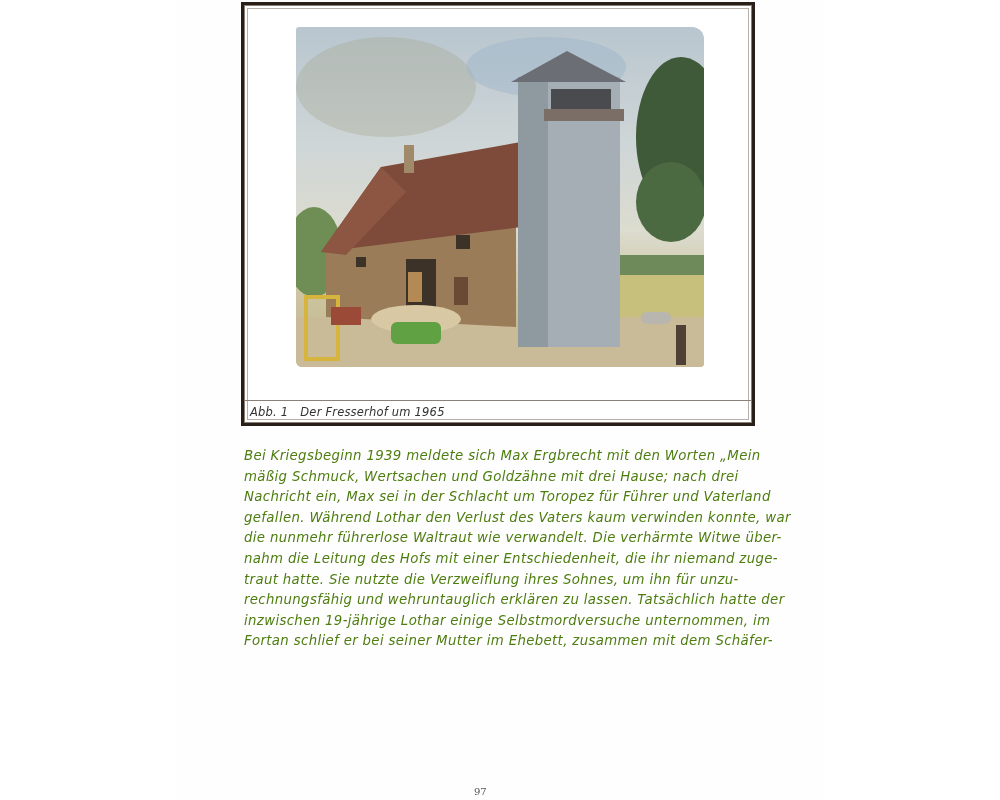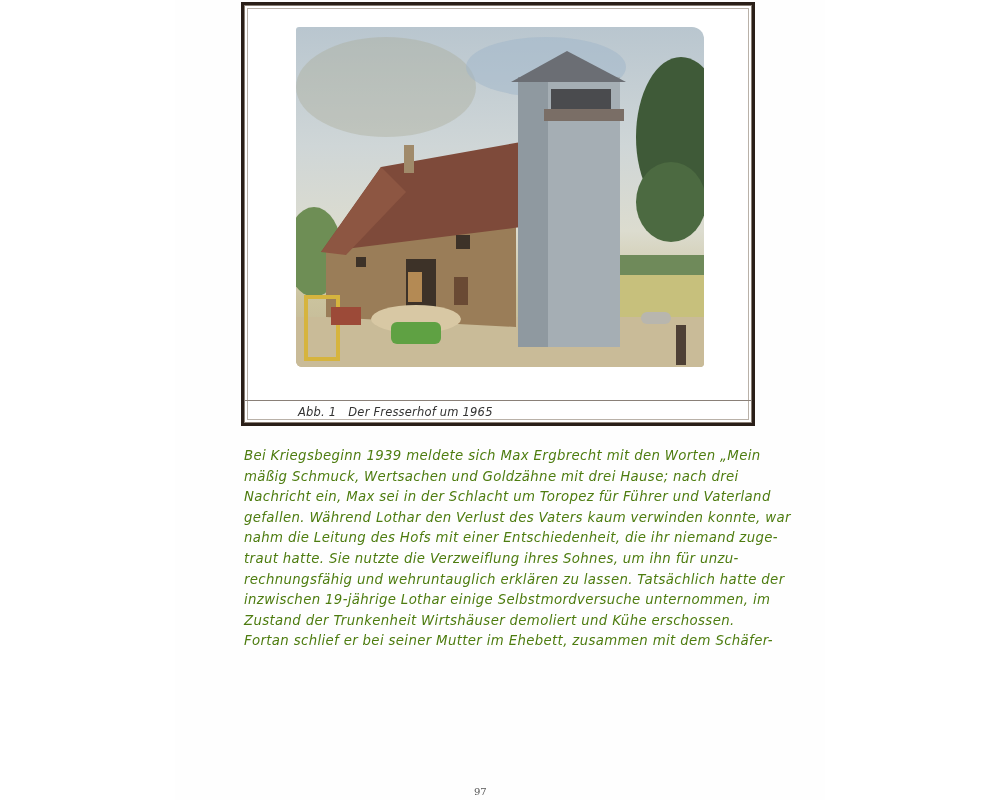--- a/index.html
+++ b/index.html
@@ -7,21 +7,21 @@
   .page-shade{position:absolute;left:175px;top:0;width:650px;height:800px;background:#fefefe;}
   .figure-frame{position:absolute;left:241px;top:2px;width:514px;height:424px;box-sizing:border-box;
     border:3px solid #2a1f18;background:#ffffff;box-shadow:inset 0 0 0 1px #8a7f75;}
   .figure-inner{position:absolute;left:3px;top:3px;right:3px;bottom:3px;border:1px solid #b9b1a8;}
   .painting{position:absolute;left:52px;top:22px;width:408px;height:340px;overflow:hidden;
     border-radius:3px 12px 4px 6px;
     background:linear-gradient(180deg,#b9c6cf 0%,#cfd6d7 35%,#dcdccf 60%,#cbc39e 80%,#bfb391 100%);}
   .painting svg{display:block;}
   .caption-bar{position:absolute;left:0;right:0;bottom:0;height:22px;border-top:1px solid #8a8078;
     display:flex;align-items:center;padding-left:6px;font-family:"DejaVu Sans",sans-serif;font-size:11.5px;color:#333;font-style:italic;letter-spacing:0.2px;}
-  .caption-bar .lbl{margin-right:12px;margin-left:48px;}
+  .caption-bar .lbl{margin-right:12px;}
   .body-text{position:absolute;left:244px;top:446px;width:520px;font-family:"DejaVu Sans",sans-serif;
     font-size:13.3px;line-height:20.6px;color:#4d7c0f;font-style:italic;font-weight:300;letter-spacing:0.35px;}
   .body-text .line{white-space:nowrap;display:block;}
   .page-number{position:absolute;left:474px;top:786px;font-family:"DejaVu Serif",serif;font-size:10px;color:#555;}
 </style>
 </head>
 <body>
 
 <div class="page-shade"></div>
 
@@ -80,21 +80,21 @@
     <span class="lbl">Abb. 1</span>
     <span>Der Fresserhof um 1965</span>
   </div>
 </div>
 
 <div class="body-text">
   <span class="line">Bei Kriegsbeginn 1939 meldete sich Max Ergbrecht mit den Worten „Mein</span>
   <span class="line">mäßig Schmuck, Wertsachen und Goldzähne mit drei Hause; nach drei</span>
   <span class="line">Nachricht ein, Max sei in der Schlacht um Toropez für Führer und Vaterland</span>
   <span class="line">gefallen. Während Lothar den Verlust des Vaters kaum verwinden konnte, war</span>
+  <span class="line">die nunmehr führerlose Waltraut wie verwandelt. Die verhärmte Witwe über-</span>
   <span class="line">nahm die Leitung des Hofs mit einer Entschiedenheit, die ihr niemand zuge-</span>
   <span class="line">traut hatte. Sie nutzte die Verzweiflung ihres Sohnes, um ihn für unzu-</span>
   <span class="line">rechnungsfähig und wehruntauglich erklären zu lassen. Tatsächlich hatte der</span>
   <span class="line">inzwischen 19-jährige Lothar einige Selbstmordversuche unternommen, im</span>
-  <span class="line">Zustand der Trunkenheit Wirtshäuser demoliert und Kühe erschossen.</span>
   <span class="line">Fortan schlief er bei seiner Mutter im Ehebett, zusammen mit dem Schäfer-</span>
 </div>
 
 <div class="page-number">97</div>
 
 </body></html>

